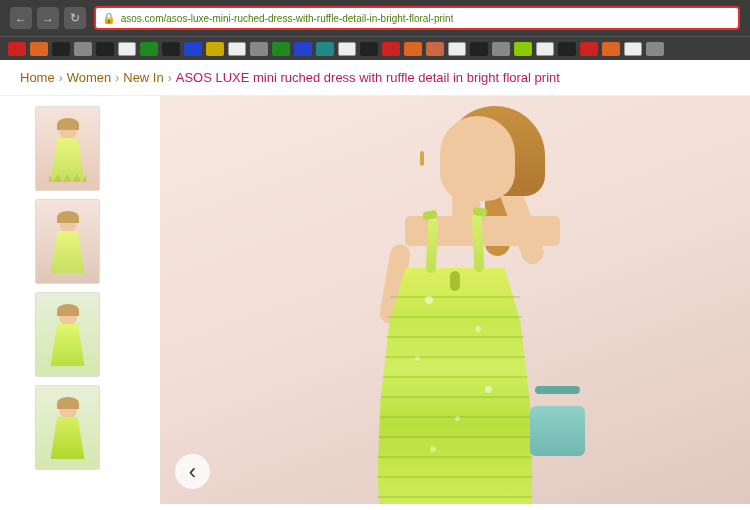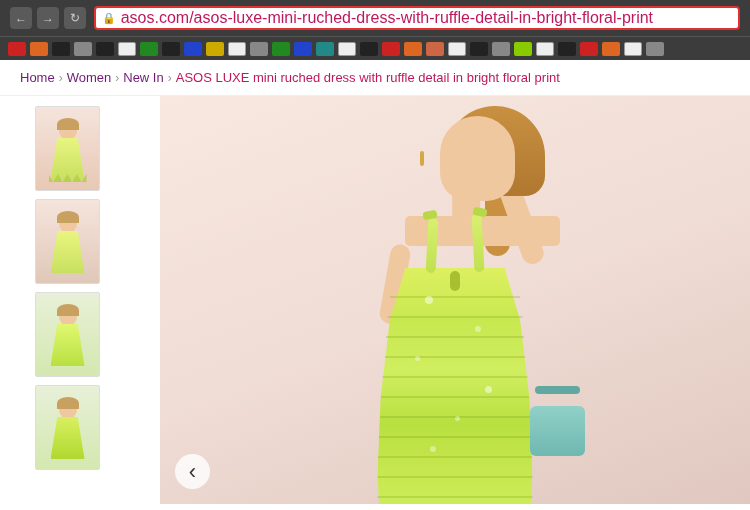--- a/index.html
+++ b/index.html
@@ -39,22 +39,22 @@
       border-radius: 4px;
       height: 24px;
       padding: 0 6px;
       gap: 5px;
     }
     .lock-icon {
       color: #666;
       font-size: 11px;
     }
     .address-text {
-      font-size: 16px;
-      color: #be185d;
+      font-size: 10px;
+      color: #4d7c0f;
       white-space: nowrap;
       overflow: hidden;
     }
 
     
     .bookmarks-bar {
       height: 24px;
       background: #3c3c3c;
       display: flex;
       align-items: center;
@@ -78,21 +78,21 @@
     .breadcrumb {
       display: flex;
       align-items: center;
       padding: 10px 20px;
       font-size: 13px;
       color: #333;
       gap: 4px;
       border-bottom: 1px solid #f0f0f0;
     }
     .breadcrumb a {
-      color: #701a75;
+      color: #a16207;
       text-decoration: none;
       cursor: pointer;
     }
     .breadcrumb .separator {
       color: #999;
       font-size: 12px;
     }
     .breadcrumb .current {
       color: #be185d;
     }

